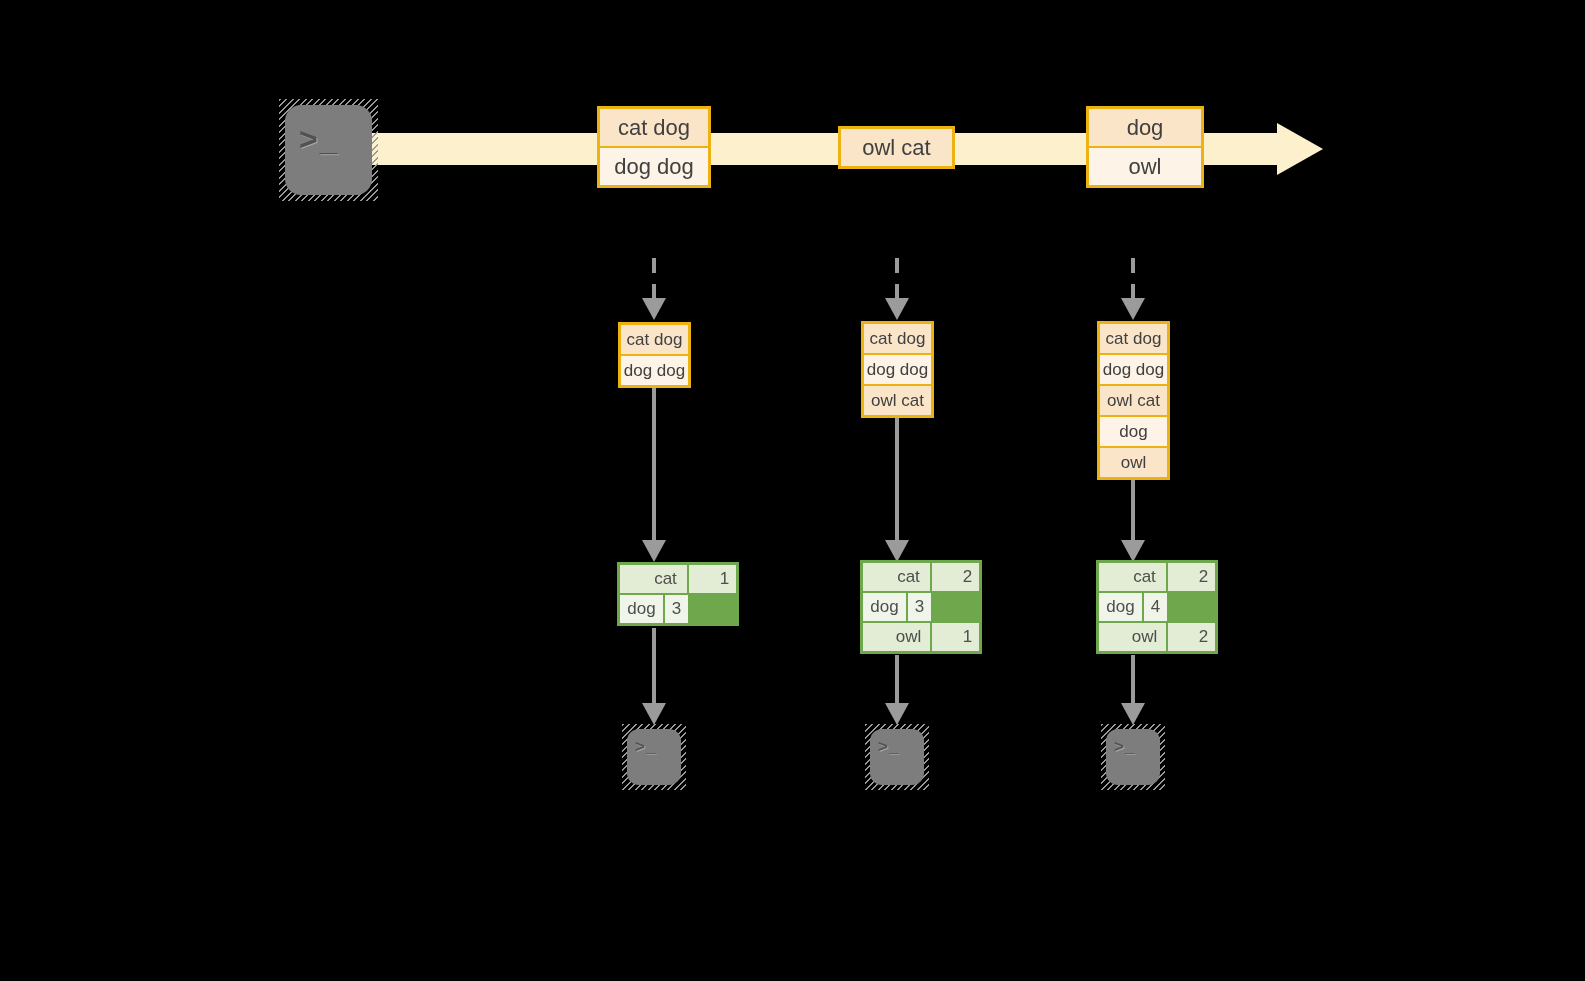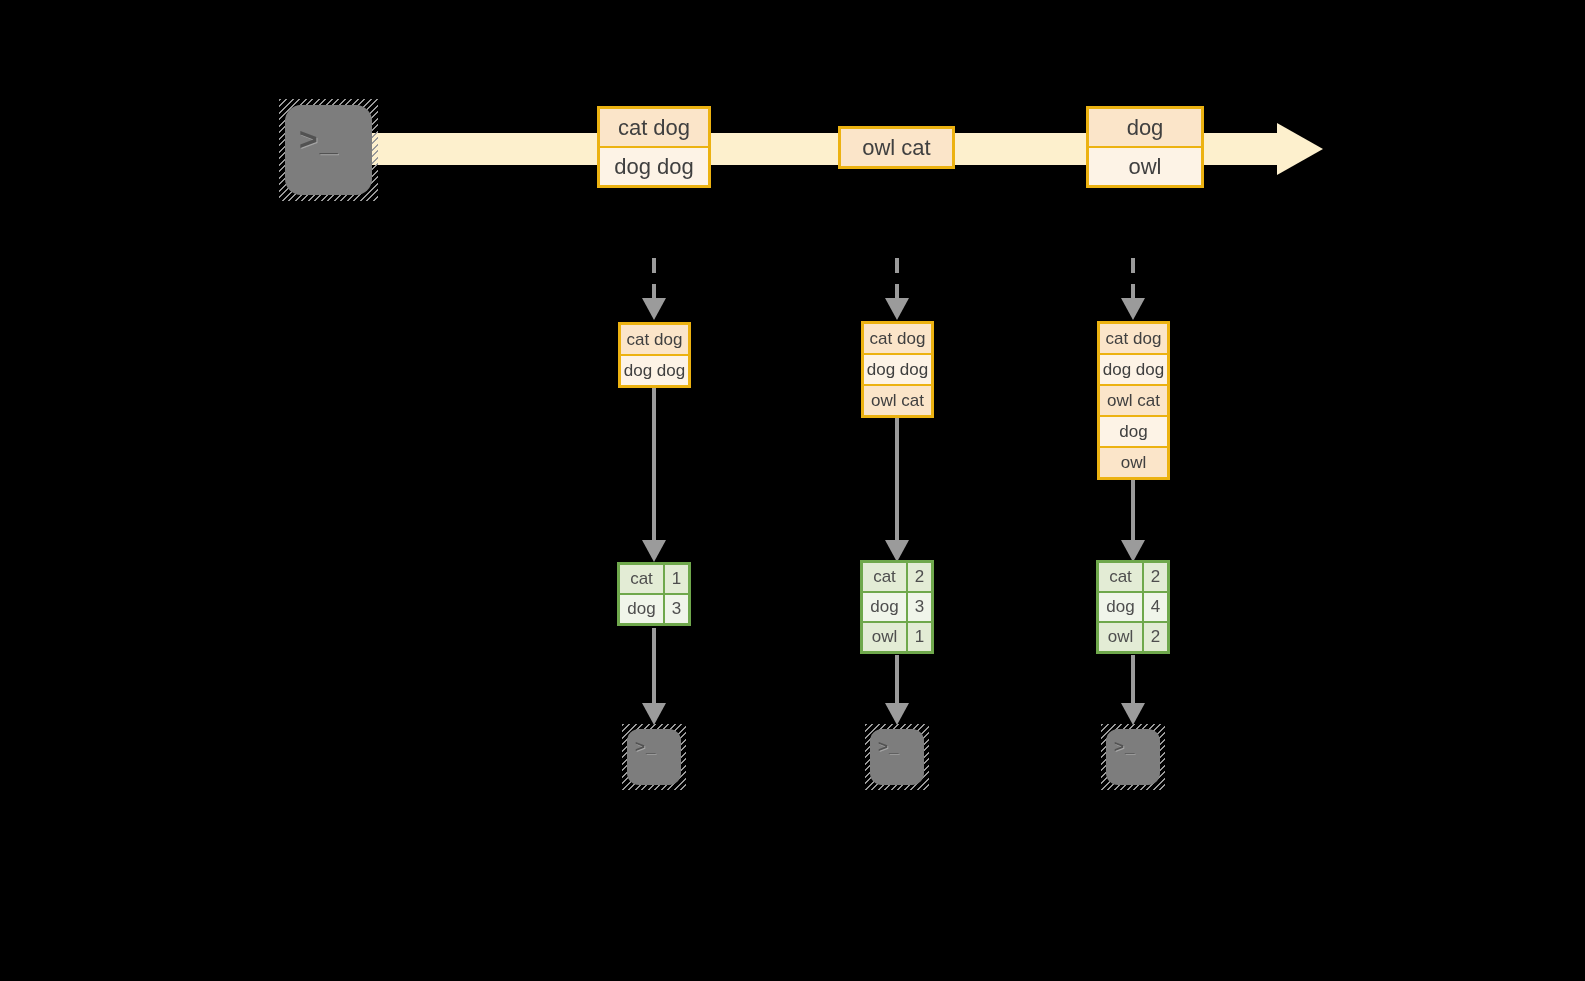--- a/index.html
+++ b/index.html
@@ -62,21 +62,21 @@
     z-index:1;display:flex;align-items:center;justify-content:center;}
   .query-band span{font-size:33px;color:var(--band_text);letter-spacing:.5px;}
 
   
   .gtable{position:absolute;border:3px solid var(--table_border);background:var(--table_border);z-index:3;
     display:flex;flex-direction:column;gap:2px;}
   .gtable .trow{display:flex;gap:2px;height:28px;}
   .gtable .tc{display:flex;align-items:center;justify-content:center;font-size:17px;color:#4e4e4e;}
   .gtable .word{width:43px;}
   .gtable .num{width:23px;}
-  .trow.dark .tc{background:var(--tcell_dark);}
+  .trow.dark .tc{background:var(--tcell_dark);padding-left:24px;}
   .trow.light .tc{background:var(--tcell_light);}
 </style>
 </head>
 <body>
 
 <div id="canvas">
 
   <div class="stream-band abs" style="left:372px;top:133px;width:906px;height:32px;"></div>
   <div class="stream-head abs" style="left:1277px;top:123px;"></div>
 

